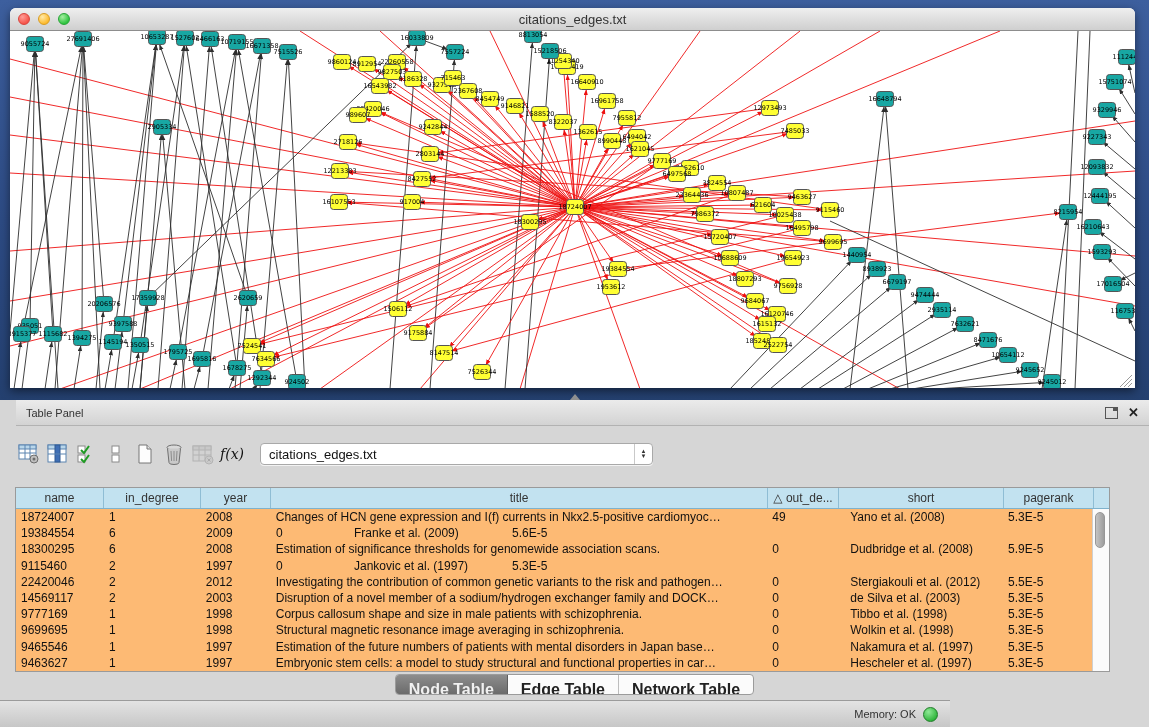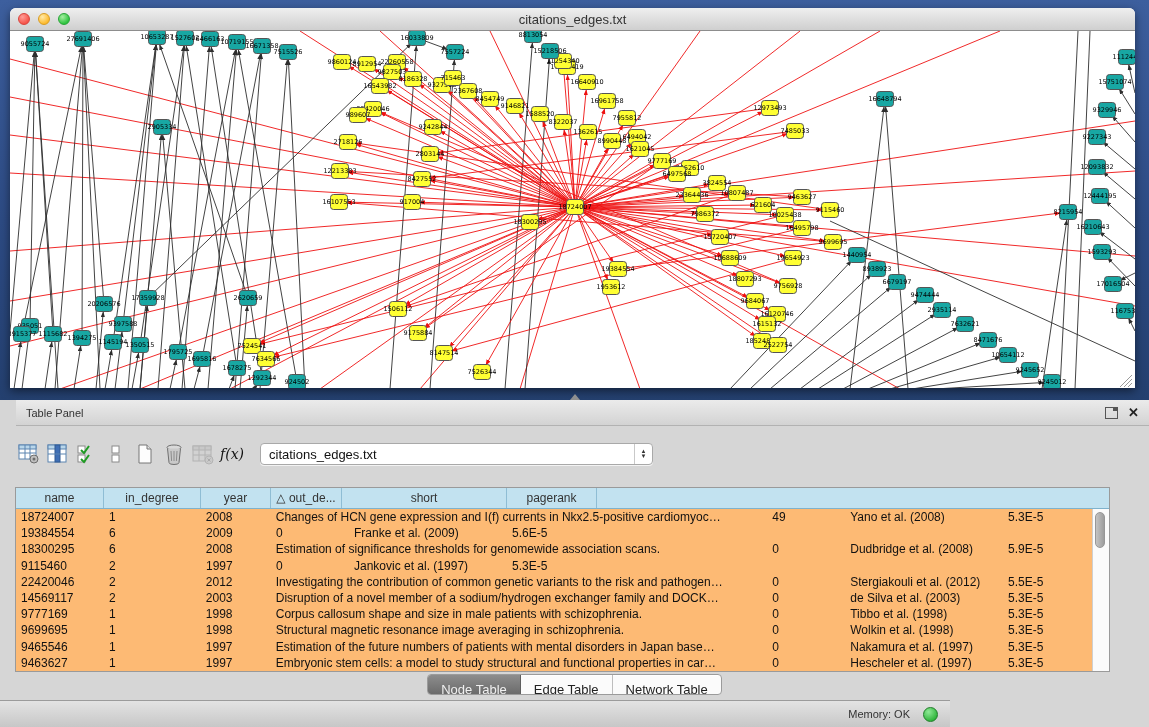--- a/index.html
+++ b/index.html
@@ -54,27 +54,27 @@
   .trow{display:flex;height:16.2px;align-items:center;}
   .td{box-sizing:border-box;padding-left:5px;font-size:12px;color:#111;overflow:hidden;
       white-space:nowrap;text-overflow:clip;}
   .vscroll{position:absolute;right:0;top:21px;bottom:0;width:16px;background:#fbfbfb;border-left:1px solid #cfcfcf;}
   .vthumb{position:absolute;left:2px;top:3px;width:10px;height:36px;border-radius:5px;
           background:linear-gradient(90deg,#c3c3c3,#9d9d9d);border:1px solid #979797;box-sizing:border-box;}
 
   .tabsbar{position:absolute;left:0;right:0;top:274px;display:flex;justify-content:center;}
   .seg{display:flex;border:1px solid #9b9b9b;border-radius:4px;overflow:hidden;height:19px;
        background:#fbfbfb;box-shadow:inset 0 1px 0 #fff;}
-  .seg .tab{padding:7px 13px;font-size:13px;color:#222;border-right:1px solid #bdbdbd;line-height:15px;}
+  .seg .tab{padding:7px 13px;font-size:16px;color:#222;border-right:1px solid #bdbdbd;line-height:15px;font-weight:bold;}
   .seg .tab:last-child{border-right:none;}
   .seg .tab.active{background:linear-gradient(#8d8d8d,#6b6b6b);color:#f0f0f0;border-right:1px solid #5e5e5e;}
 
   .statusbar{position:absolute;left:0;top:700px;width:950px;height:27px;box-sizing:border-box;
              background:linear-gradient(#e3e3e3,#c7c7c7);border-top:1px solid #9b9b9b;
-             display:flex;align-items:center;justify-content:flex-end;padding-right:12px;gap:13px;}
+             display:flex;align-items:center;justify-content:flex-end;padding-right:12px;gap:7px;}
   .statusbar .memtxt{font-size:11px;color:#333;}
   .memdot{width:15px;height:15px;border-radius:50%;border:1px solid #1f7d28;box-sizing:border-box;
           background:radial-gradient(circle at 35% 30%,#8fe996,#2eb43a 75%);}
 </style>
 </head>
 <body>
 
 <div class="desktop">
   <div class="netwin">
     <div class="titlebar">
@@ -826,20 +826,21 @@
           <span>▼</span>
         </span>
     </div>
   </div>
 
   <div class="tablewrap">
     <div class="thead" id="thead">
         <div class="th" style="width: 88px;">name</div>
         <div class="th" style="width: 97px;">in_degree</div>
         <div class="th" style="width: 70px;">year</div>
+        <div class="th" style="width: 497px;">title</div>
         <div class="th" style="width: 71px; text-align: right;">△ out_de...</div>
         <div class="th" style="width: 165px;">short</div>
         <div class="th" style="width: 90px;">pagerank</div>
       </div>
     <div class="tbody" id="tbody">
         <div class="trow">
           <div class="td" style="width: 88px;">18724007</div>
           <div class="td" style="width: 97px;">1</div>
           <div class="td" style="width: 70px;">2008</div>
           <div class="td" style="width: 497px;">Changes of HCN gene expression and I(f) currents in Nkx2.5-positive cardiomyoc…</div>

